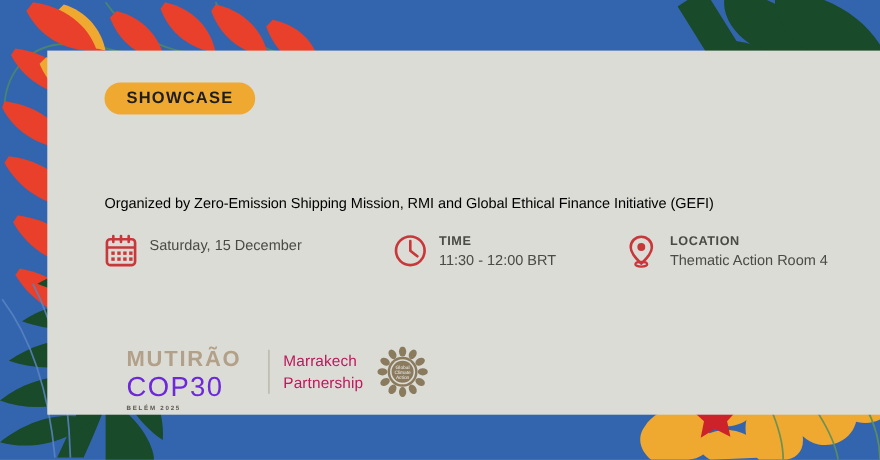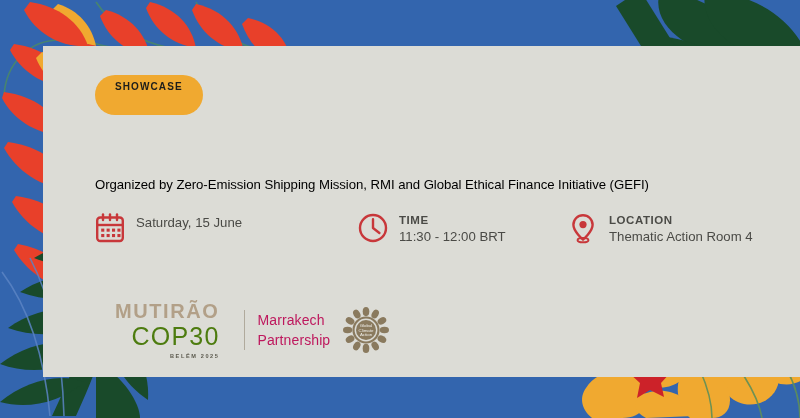--- a/index.html
+++ b/index.html
@@ -21,24 +21,24 @@
     width:757px; height:331px;
     background:#dcdcd6;
     z-index:5;
   }
 
   .badge {
     position:absolute;
     left:52px; top:29px;
     background:#f0a930;
     color:#1d1d1b;
-    font-size:10px;
+    font-size:15px;
     font-weight:bold;
     letter-spacing:1.1px;
-    padding:6px 20px 23px 20px;
+    padding:6px 20px 6px 20px;
     border-radius:20px;
   }
 
   .title {
     position:absolute;
     left:52px; top:60px;
     width:660px;
     color:#16592f;
     font-size:28.5px;
     font-weight:bold;
@@ -65,28 +65,28 @@
   }
   .meta-value {
     color:#4a4a46; font-size:13.2px; line-height:1.45; white-space:nowrap;
   }
   #meta-date { left:0; }
   #meta-time { left:263px; }
   #meta-location { left:473px; }
 
   
   .logos { position:absolute; left:72px; top:255px; display:flex; align-items:center; }
-  .cop-logo { text-align:right; line-height:1; }
+  .cop-logo { text-align:left; line-height:1;margin-top:16px; }
   .cop-mutirao {
     font-size:20px; font-weight:bold; letter-spacing:1.6px;
     color:#b2a088;
   }
   .cop-30 {
     font-size:25px; font-weight:normal; letter-spacing:1.2px;
-    color:#4d7c0f; margin-top:3px;
+    color:#6d28d9; margin-top:3px;
   }
   .cop-belem {
     font-size:5.6px; font-weight:bold; letter-spacing:1.6px;
     color:#5c5a4e; margin-top:5px;
   }
   .divider-v { width:1px; height:40px; background:#b0aa9c; margin:0 13px 0 24px; }
   .mp-text {
     color:#be185d; font-size:14px; line-height:1.45; letter-spacing:0.1px;
   }
   .seal { margin-left:13px; }
@@ -216,21 +216,21 @@
           <rect x="11.6" y="16.6" width="3.1" height="3.1"></rect>
           <rect x="17" y="16.6" width="3.1" height="3.1"></rect>
           <rect x="22.4" y="16.6" width="3.1" height="3.1"></rect>
           <rect x="6.2" y="22" width="3.1" height="3.1"></rect>
           <rect x="11.6" y="22" width="3.1" height="3.1"></rect>
           <rect x="17" y="22" width="3.1" height="3.1"></rect>
           <rect x="22.4" y="22" width="3.1" height="3.1"></rect>
         </g>
       </svg>
       <div class="meta-text">
-        <div class="meta-value">Saturday, 15 June</div>
+        <div class="meta-value">Saturday, 15 December</div>
       </div>
     </div>
 
     <div class="meta" id="meta-time">
       <svg class="meta-icon" viewBox="0 0 30 32">
         <circle cx="15" cy="16" r="13" fill="none" stroke="#c8373a" stroke-width="2.4"></circle>
         <path d="M15 7.2 V16 L21.4 21" fill="none" stroke="#c8373a" stroke-width="2.4" stroke-linecap="round" stroke-linejoin="round"></path>
       </svg>
       <div class="meta-text">
         <div class="meta-label">TIME</div>

